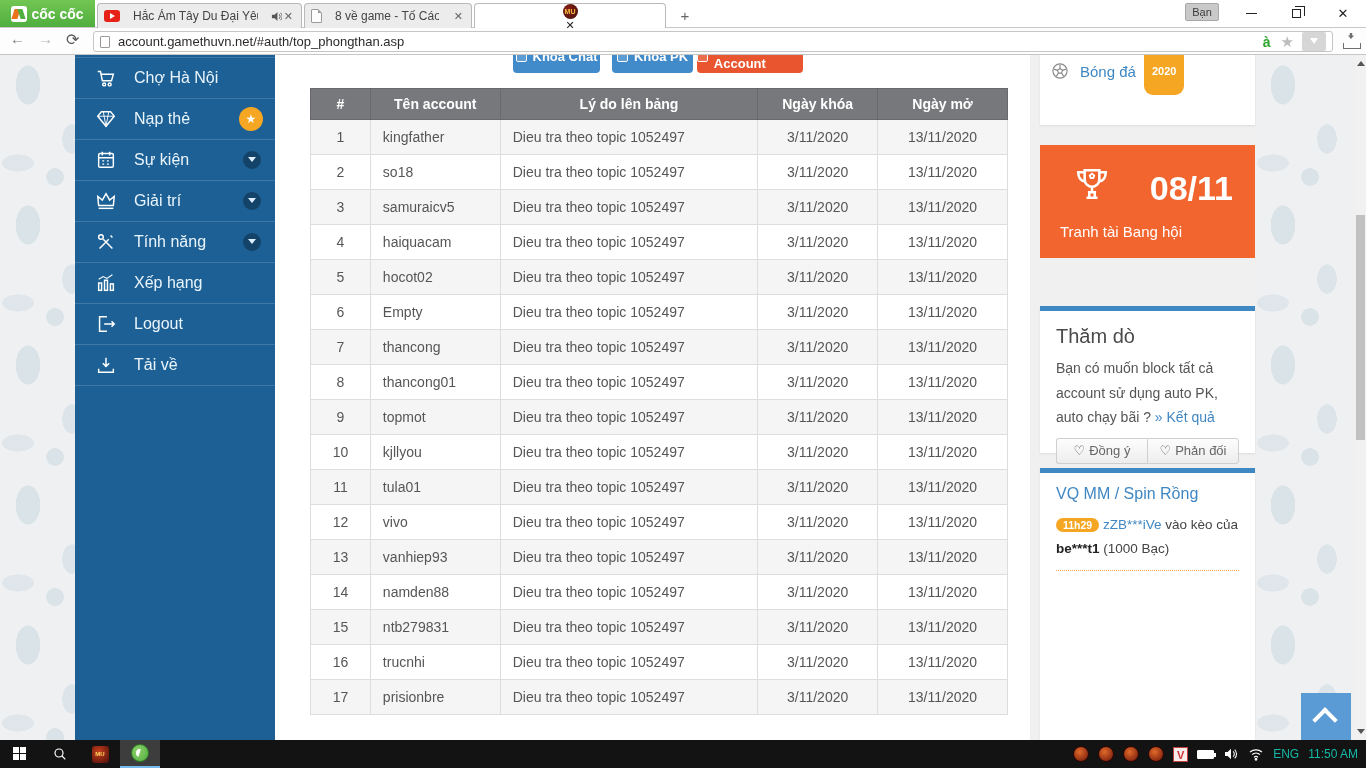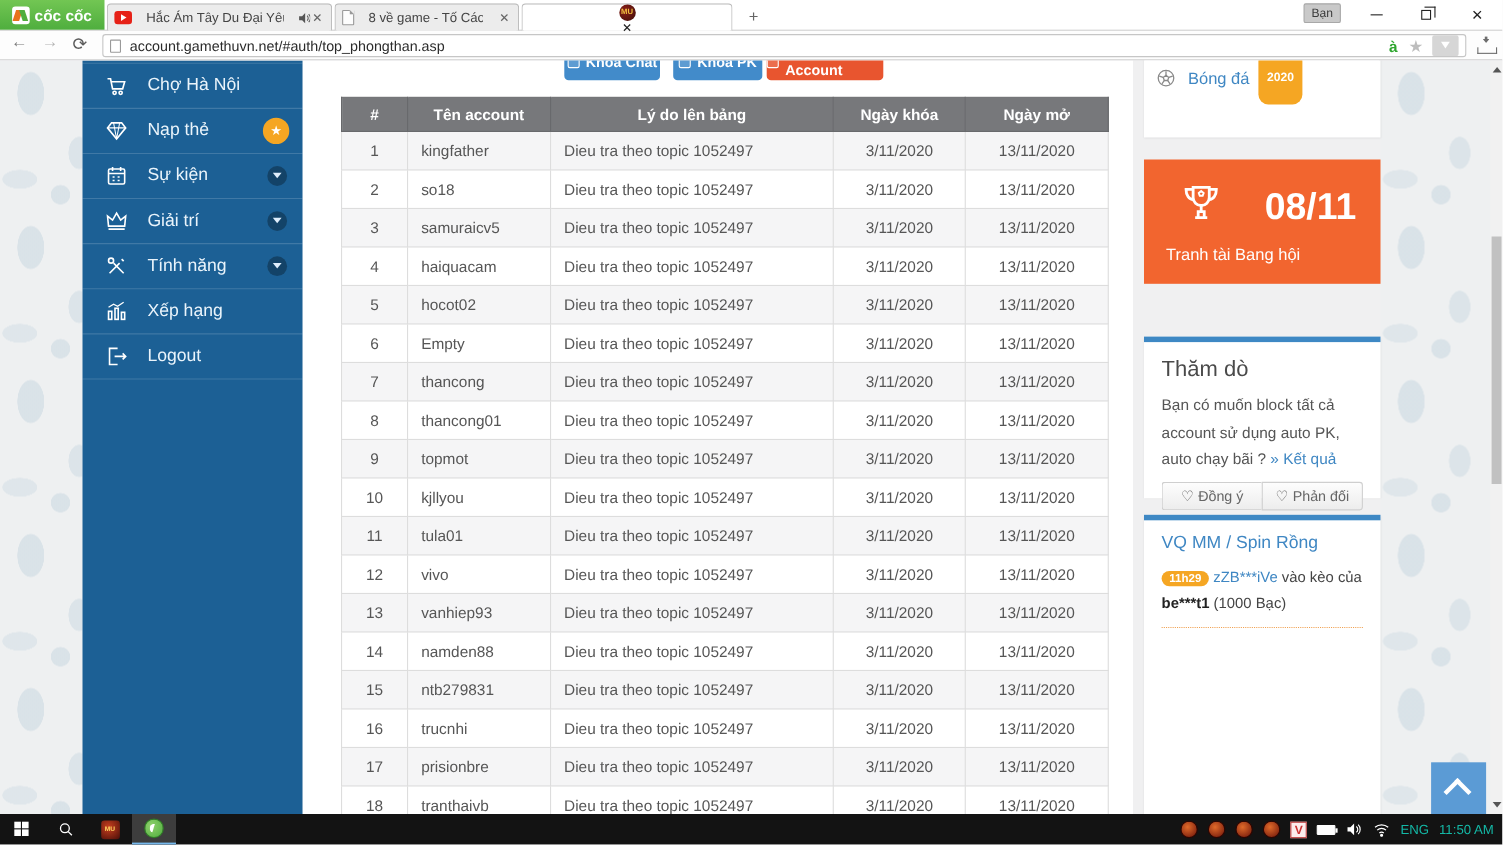--- a/index.html
+++ b/index.html
@@ -243,20 +243,27 @@
           </svg>
         <span>Xếp hạng</span>
       </div>
       <div class="side-item">
         <svg viewBox="0 0 24 24" fill="none" stroke="#fff" stroke-width="1.6">
             <path d="M13 4H5v16h8"></path>
             <path d="M10 12h11M18 9l3 3-3 3"></path>
           </svg>
         <span>Logout</span>
       </div>
+      <div class="side-item">
+        <svg viewBox="0 0 24 24" fill="none" stroke="#fff" stroke-width="1.6">
+            <path d="M4 16v4h16v-4"></path>
+            <path d="M12 4v9M8.5 10l3.5 3.5L15.5 10"></path>
+          </svg>
+        <span>Tải về</span>
+      </div>
       <div class="side-item" style="height:0;"></div>
     </div>
 
     <div class="actbtn" style="left:513px; width:87px; background:#428bca;">
       <span class="cb"></span>
         <span>Khóa Chat</span>
     </div>
     <div class="actbtn" style="left:612px; width:81px; background:#428bca;">
       <span class="cb"></span>
         <span>Khóa PK</span>
@@ -385,27 +392,20 @@
           <tr>
             <td>16</td>
             <td>trucnhi</td>
             <td>Dieu tra theo topic 1052497</td>
             <td>3/11/2020</td>
             <td>13/11/2020</td>
           </tr>
           <tr>
             <td>17</td>
             <td>prisionbre</td>
-            <td>Dieu tra theo topic 1052497</td>
-            <td>3/11/2020</td>
-            <td>13/11/2020</td>
-          </tr>
-          <tr>
-            <td>18</td>
-            <td>tranthaivb</td>
             <td>Dieu tra theo topic 1052497</td>
             <td>3/11/2020</td>
             <td>13/11/2020</td>
           </tr>
         </tbody>
     </table>
 
     <div class="rcard" style="top:-10px; height:80px; padding-top:10px;">
       <div class="quick-item">
         <svg viewBox="0 0 24 24" fill="none" stroke="#8a8a8a" stroke-width="1.4">

